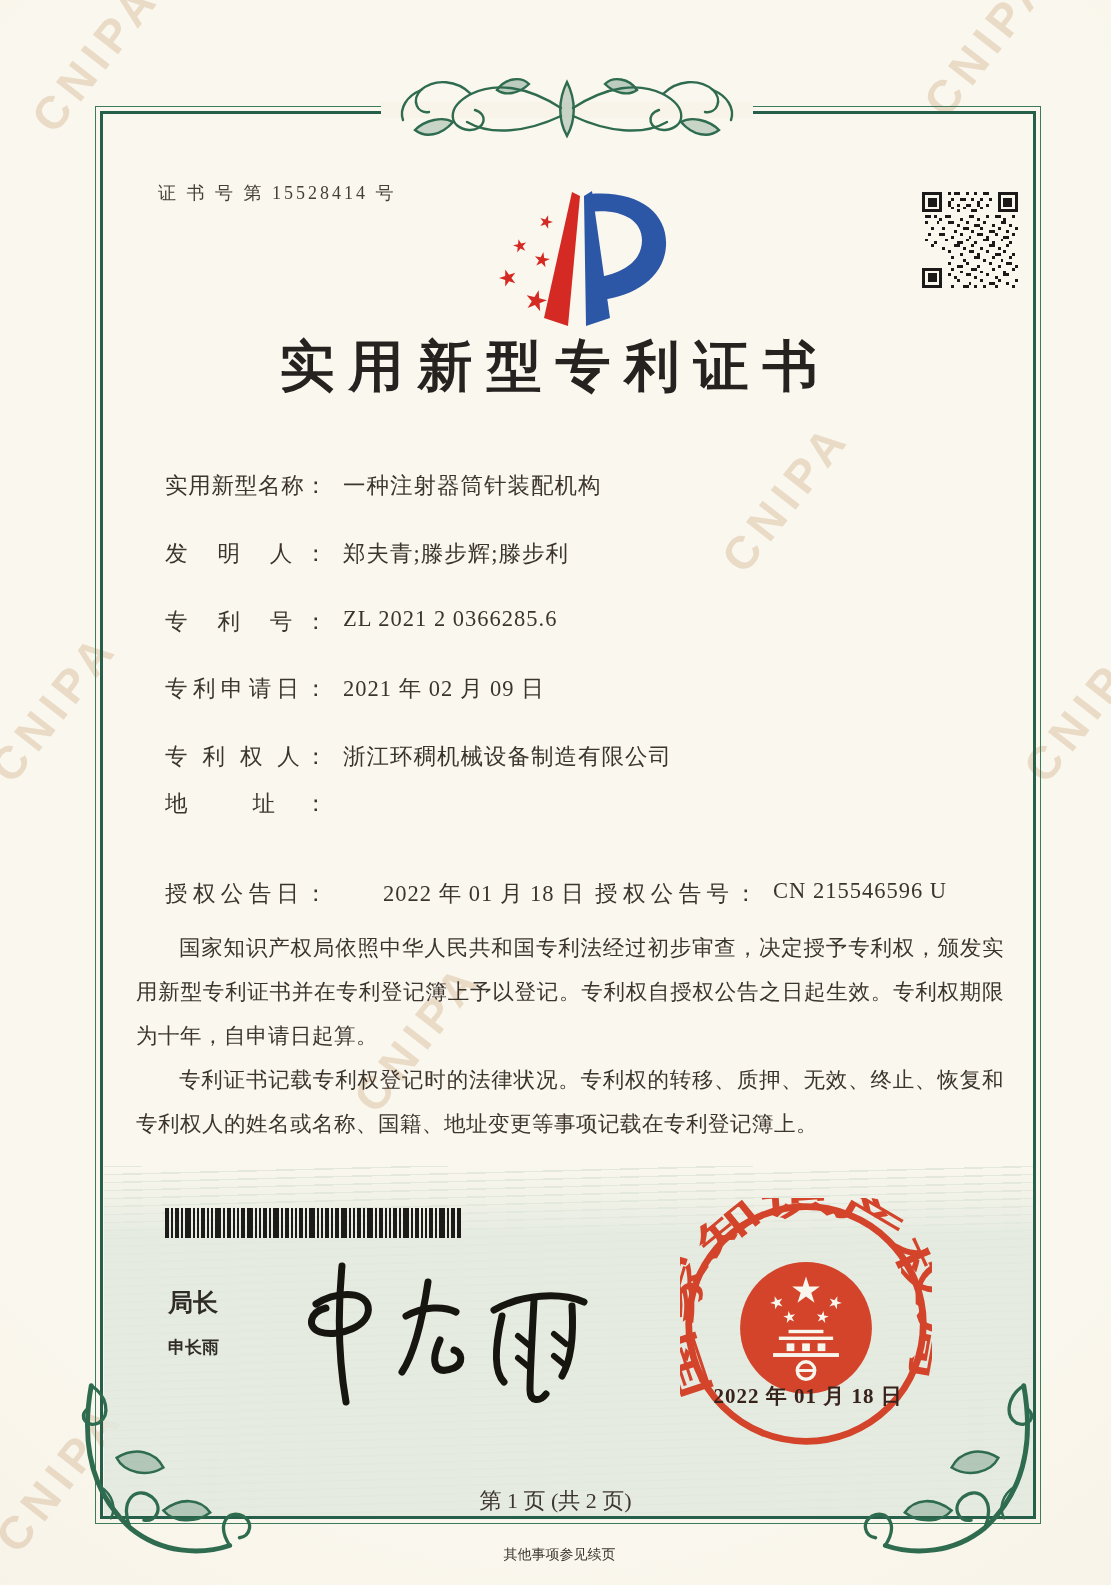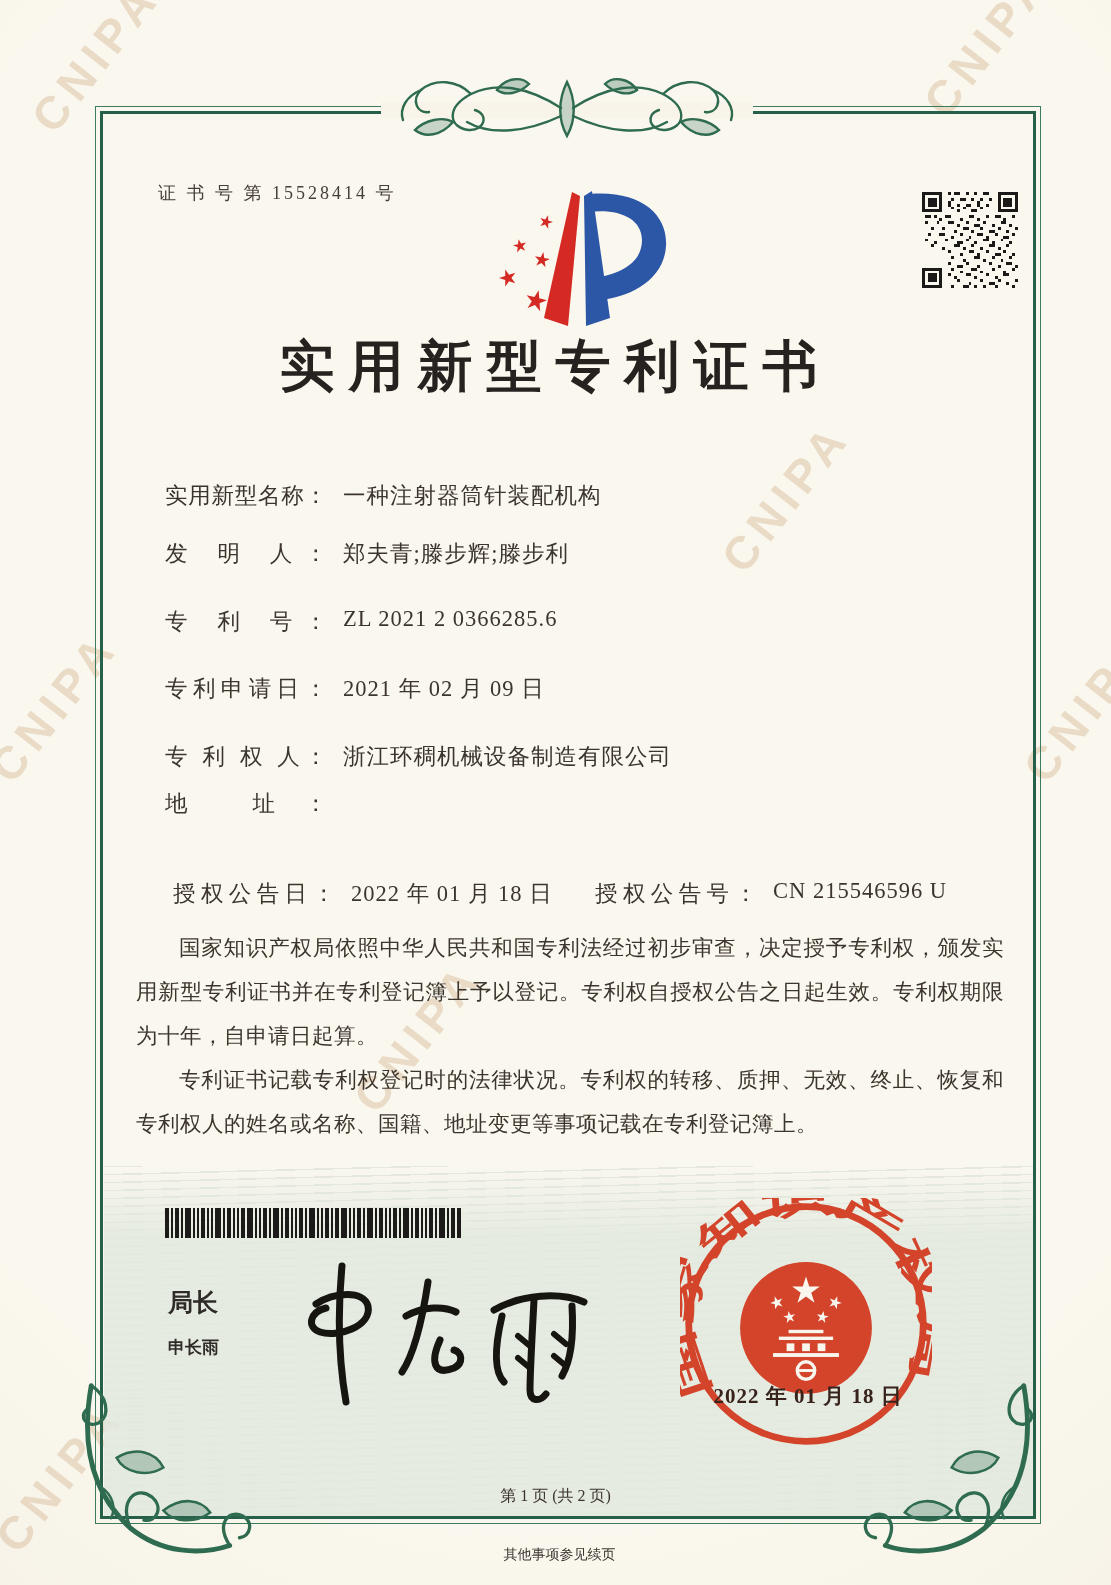--- a/index.html
+++ b/index.html
@@ -46,21 +46,21 @@
   .paras p {
     margin:0; font-size:21.5px; line-height:2.05; text-indent:2em;
     text-align:justify; color:#3c352d; letter-spacing:0.5px;
   }
   .director-title { left:168px; top:1286px; font-size:25px; font-weight:600; color:#2f2b26; z-index:3; }
   .director-name  { left:168px; top:1336px; font-size:17px; font-weight:600; color:#2f2b26; z-index:3; }
   .seal-date {
     left:692px; top:1382px; width:232px; text-align:center;
     font-size:21px; font-weight:600; letter-spacing:1px; color:#38231c; z-index:4;
   }
-  .page-info { left:0; top:1486px; width:100%; text-align:center; font-size:16px; color:#3b352e; z-index:3; }
+  .page-info { left:0; top:1486px; width:100%; text-align:center; font-size:22px; color:#3b352e; z-index:3; }
   .note { left:4px; top:1546px; width:100%; text-align:center; font-size:14px; color:#3b352e; z-index:2; }
   svg { display:block; }
 </style>
 </head>
 <body>
 
 <div class="page">
 
   <span class="watermark" style="left:8px;top:30px;">CNIPA</span>
   <span class="watermark" style="left:900px;top:14px;">CNIPA</span>
@@ -154,21 +154,21 @@
                M9,24h1v1h-1z M12,25h2v1h-2z M15,24h1v1h-1z M19,25h1v1h-1z M23,24h1v1h-1z M26,25h1v1h-1z M29,24h2v1h-2z M32,25h1v1h-1z
                M10,26h1v1h-1z M13,27h1v1h-1z M17,26h2v1h-2z M20,27h1v1h-1z M24,26h1v1h-1z M28,27h1v1h-1z M31,26h1v1h-1z
                M9,28h1v1h-1z M11,29h1v1h-1z M15,28h2v1h-2z M18,29h1v1h-1z M22,28h1v1h-1z M25,29h1v1h-1z M28,28h2v1h-2z
                M12,30h1v1h-1z M16,31h1v1h-1z M20,30h1v1h-1z M23,31h2v1h-2z M26,30h1v1h-1z M29,31h1v1h-1z M32,30h1v1h-1z
                M10,32h1v1h-1z M14,32h2v1h-2z M18,32h1v1h-1z M21,32h1v1h-1z M25,32h1v1h-1z M31,32h1v1h-1z"></path>
     </g>
   </svg>
 
   <h1 class="abs title">实用新型专利证书</h1>
 
-  <div class="row" style="top:480px;">
+  <div class="row" style="top:470px;">
     <span class="flabel">实用新型名称：</span>
     <span class="fvalue">一种注射器筒针装配机构</span>
   </div>
   <div class="row" style="top:538px;">
     <span class="flabel">发 明 人：</span>
     <span class="fvalue">郑夫青;滕步辉;滕步利</span>
   </div>
   <div class="row" style="top:606px;">
     <span class="flabel">专 利 号：</span>
     <span class="fvalue">ZL 2021 2 0366285.6</span>
@@ -178,21 +178,21 @@
     <span class="fvalue">2021 年 02 月 09 日</span>
   </div>
   <div class="row" style="top:741px;">
     <span class="flabel">专 利 权 人：</span>
     <span class="fvalue">浙江环稠机械设备制造有限公司</span>
   </div>
   <div class="row" style="top:788px;">
     <span class="flabel">地 址：</span>
   </div>
   <div class="row" style="top:878px;height:34px;">
-    <span class="grant-group" style="left:8px;">
+    <span class="grant-group" style="left:0;gap:40px;">
       <span class="flabel">授权公告日：</span>
       <span class="fvalue">2022 年 01 月 18 日</span>
     </span>
     <span class="grant-group" style="left:430px;">
       <span class="flabel">授权公告号：</span>
       <span class="fvalue">CN 215546596 U</span>
     </span>
   </div>
 
   <div class="paras">

